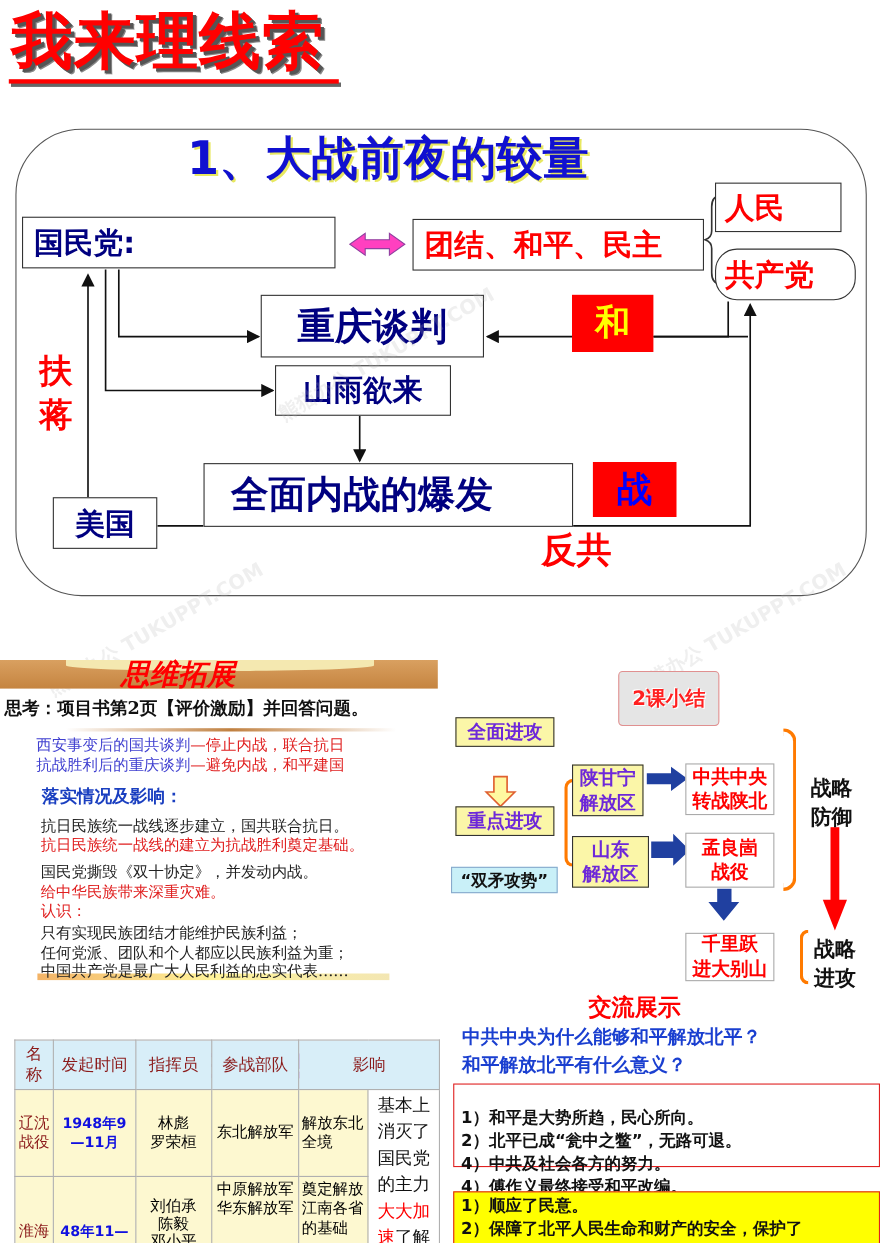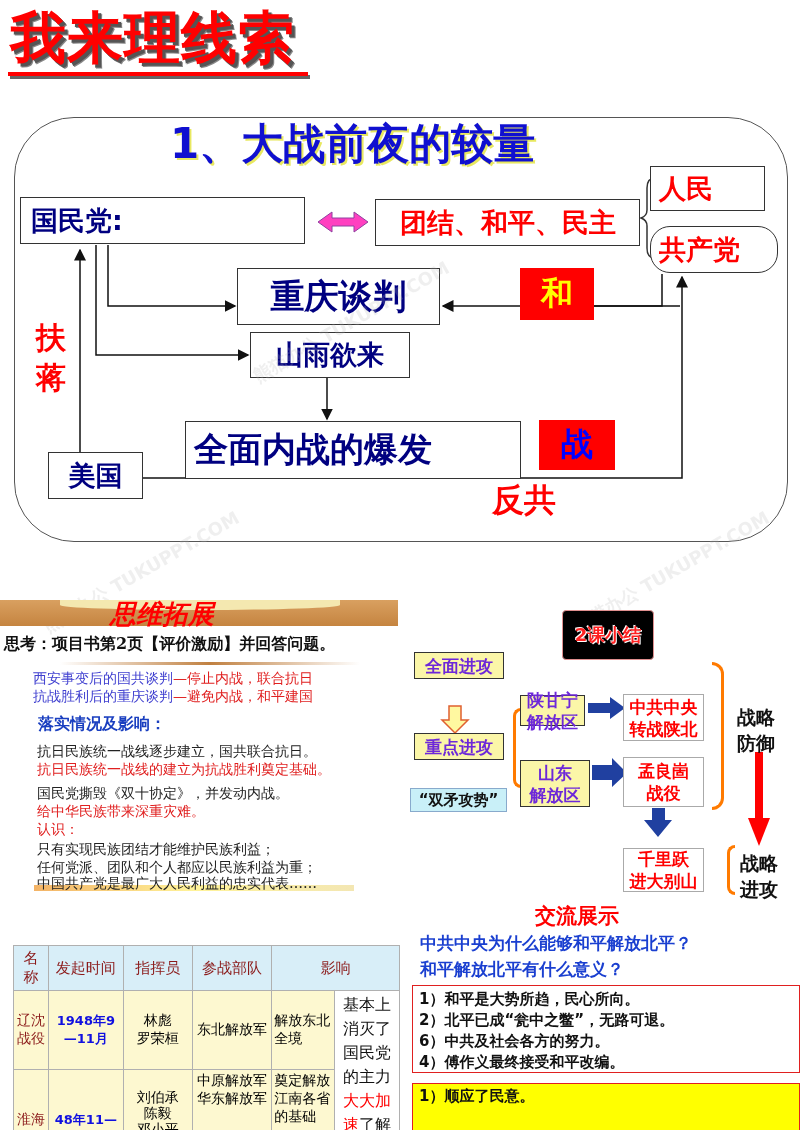--- a/index.html
+++ b/index.html
@@ -12,26 +12,26 @@
   .main-title-underline { left: 8px; top: 72px; width: 300px; height: 4px; background: #ff0000; box-shadow: 2px 3px 0 #666; }
 
   .panel { left: 14px; top: 117px; width: 774px; height: 425px; border: 1.5px solid #555; border-radius: 60px; }
   .panel-title { left: 170px; top: 116px; font-size: 42px; font-weight: bold; color: #1010d0; line-height: 56px;
     text-shadow: 2px 2px 0 #e8e860; white-space: nowrap; }
 
   .box { position: absolute; border: 1.5px solid #333; background: #fff; display: flex; align-items: center; white-space: nowrap; }
   .kmt { left: 20px; top: 197px; width: 285px; height: 47px; font-size: 27px; font-weight: bold; padding-left: 10px; }
   .kmt .blue { color: #000080; }
   .kmt .black { color: #111; }
-  .unity { left: 375px; top: 199px; width: 265px; height: 47px; font-size: 27px; font-weight: bold; color: #ff0000; padding-left: 24px; }
+  .unity { left: 375px; top: 199px; width: 265px; height: 47px; font-size: 27px; font-weight: bold; color: #ff0000; padding-left: 10px; }
   .people { left: 650px; top: 166px; width: 115px; height: 45px; font-size: 27px; font-weight: bold; color: #ff0000; padding-left: 8px; }
   .cpc { left: 650px; top: 226px; width: 128px; height: 47px; font-size: 27px; font-weight: bold; color: #ff0000; padding-left: 8px; border-radius: 20px; }
   .cq { left: 237px; top: 268px; width: 203px; height: 57px; font-size: 34px; font-weight: bold; color: #000080; justify-content: center; }
   .shanyu { left: 250px; top: 332px; width: 160px; height: 46px; font-size: 27px; font-weight: bold; color: #000080; justify-content: center; }
-  .war { left: 185px; top: 421px; width: 336px; height: 58px; font-size: 34px; font-weight: bold; color: #000080; padding-left: 8px; }
+  .war { left: 185px; top: 421px; width: 336px; height: 58px; font-size: 34px; font-weight: bold; color: #000080; padding-left: 24px; }
   .usa { left: 48px; top: 452px; width: 95px; height: 47px; font-size: 27px; font-weight: bold; color: #000080; justify-content: center; }
   .tag-he { left: 520px; top: 268px; width: 74px; height: 52px; background: #ff0000; color: #ffff00; font-size: 32px; font-weight: bold;
     display: flex; align-items: center; justify-content: center; }
   .tag-zhan { left: 539px; top: 420px; width: 76px; height: 50px; background: #ff0000; color: #0000ff; font-size: 32px; font-weight: bold;
     display: flex; align-items: center; justify-content: center; }
   .fu-jiang { left: 36px; top: 318px; font-size: 30px; font-weight: bold; color: #ff0000; line-height: 40px; width: 40px; }
   .fangong { left: 492px; top: 478px; font-size: 32px; font-weight: bold; color: #ff0000; line-height: 44px; }
 
   svg.lines { position: absolute; left: 0; top: 0; }
 
@@ -54,36 +54,36 @@
   table.battles { position: absolute; left: 13px; top: 945px; width: 387px; border-collapse: collapse; font-size: 14px; font-family: "DejaVu Serif", serif; }
   table.battles td, table.battles th { border: 1px solid #b0b0b0; text-align: center; vertical-align: middle; padding: 2px; }
   table.battles th { background: #d8eef8; color: #8b1a1a; font-weight: normal; height: 45px; font-size: 15px; }
   table.battles td { background: #fdf8d0; }
   .bname { color: #8b1a1a; }
   .bdate { color: #1010e0; font-family: "DejaVu Sans", sans-serif; font-weight: bold; font-size: 13px; }
   .bimpact-big { font-family: "DejaVu Sans", sans-serif; font-size: 16px; color: #111; text-align: left; line-height: 24px; vertical-align: top; background: #fff !important; }
   .bimpact-big .red { color: #ff0000; }
 
   
-  .scroll2 { left: 562px; top: 610px; width: 92px; height: 50px; border: 1.5px solid #e09090; background: #000000; border-radius: 4px;
+  .scroll2 { left: 562px; top: 610px; width: 92px; height: 50px; border: 1.5px solid #e09090; background: #e5e5e5; border-radius: 4px;
     display: flex; align-items: center; justify-content: center; }
   .scroll2 span { font-size: 18px; font-weight: bold; color: #ff2020; text-shadow: 1px 1px 0 #fff, -1px -1px 0 #fff; }
   .ybox { position: absolute; background: #fbf6a8; border: 1.5px solid #333; font-weight: bold; font-size: 17px; color: #6d28d9;
     display: flex; align-items: center; justify-content: center; text-align: center; line-height: 22px; }
   .wbox { position: absolute; background: #fff; border: 1.5px solid #aaa; font-weight: bold; font-size: 17px; color: #ff0000;
     display: flex; align-items: center; justify-content: center; text-align: center; line-height: 22px; }
   .cyan-box { position: absolute; background: #c9f0f8; border: 1px solid #8ac; font-weight: bold; font-size: 15px; color: #111;
     display: flex; align-items: center; justify-content: center; }
   .stage { position: absolute; font-size: 19px; font-weight: bold; color: #111; line-height: 26px; }
   .orange-brace { position: absolute; border: 3px solid #ff7a00; border-left: none; border-radius: 0 14px 14px 0; }
   .orange-brace-l { position: absolute; border: 3px solid #ff7a00; border-right: none; border-radius: 14px 0 0 14px; }
 
   .exchange-title { left: 535px; top: 902px; font-size: 21px; font-weight: bold; color: #ff0000; line-height: 28px; }
   .q { position: absolute; left: 420px; font-size: 17px; font-weight: bold; color: #1a3fd0; line-height: 26px; white-space: nowrap; }
-  .ans-red { left: 412px; top: 985px; width: 388px; height: 88px; border: 1.5px solid #e02020; background: #fff; padding: 3px 6px; }
+  .ans-red { left: 412px; top: 985px; width: 388px; height: 76px; border: 1.5px solid #e02020; background: #fff; padding: 20px 6px; }
   .ans-yellow { left: 412px; top: 1083px; width: 388px; height: 50px; border: 1.5px solid #e02020; background: #ffff00; padding: 2px 6px; }
   .ans-line { font-size: 15px; font-weight: bold; color: #111; line-height: 21px; white-space: nowrap; }
 
   .watermark { position: absolute; font-size: 18px; color: rgba(180,180,180,0.22); transform: rotate(-30deg); font-weight: bold; white-space: nowrap; pointer-events: none; }
 </style>
 </head>
 <body>
 
 <div class="abs main-title">我来理线索</div>
 <div class="abs main-title-underline"></div>
@@ -224,21 +224,21 @@
     <polygon points="652,808 665,808 665,820 672,820 658,837 644,820 652,820"></polygon>
   </g>
 
   <rect x="755" y="752" width="8" height="68" fill="#ff0000"></rect>
   <polygon points="748,818 770,818 759,846" fill="#ff0000"></polygon>
 </svg>
 <div class="ybox" style="left:414px;top:733px;width:90px;height:27px;">重点进攻</div>
 <div class="cyan-box" style="left:410px;top:788px;width:97px;height:24px;">“双矛攻势”</div>
 
 <div class="orange-brace-l" style="left:513px;top:708px;width:8px;height:80px;"></div>
-<div class="ybox" style="left:520px;top:695px;width:65px;height:31px;white-space:pre-line;">陕甘宁
+<div class="ybox" style="left:520px;top:695px;width:65px;height:47px;white-space:pre-line;">陕甘宁
 解放区</div>
 <div class="ybox" style="left:520px;top:760px;width:70px;height:47px;white-space:pre-line;">山东
 解放区</div>
 <div class="wbox" style="left:623px;top:694px;width:81px;height:47px;white-space:pre-line;">中共中央
 转战陕北</div>
 <div class="wbox" style="left:623px;top:757px;width:81px;height:50px;white-space:pre-line;">孟良崮
 战役</div>
 <div class="wbox" style="left:623px;top:848px;width:81px;height:44px;white-space:pre-line;">千里跃
 进大别山</div>
 
@@ -249,18 +249,19 @@
 <div class="stage" style="left:740px;top:850px;white-space:pre-line;">战略
 进攻</div>
 
 <div class="abs exchange-title">交流展示</div>
 <div class="q" style="top:930px;">中共中央为什么能够和平解放北平？</div>
 <div class="q" style="top:956px;">和平解放北平有什么意义？</div>
 
 <div class="abs ans-red">
   <div class="ans-line">1）和平是大势所趋，民心所向。</div>
   <div class="ans-line">2）北平已成“瓮中之鳖”，无路可退。</div>
-  <div class="ans-line">6）中共及社会各方的努力。</div>
+  <div class="ans-line">4）中共及社会各方的努力。</div>
   <div class="ans-line">4）傅作义最终接受和平改编。</div>
 </div>
 <div class="abs ans-yellow">
   <div class="ans-line">1）顺应了民意。</div>
+  <div class="ans-line">2）保障了北平人民生命和财产的安全，保护了</div>
 </div>
 
 </body></html>

